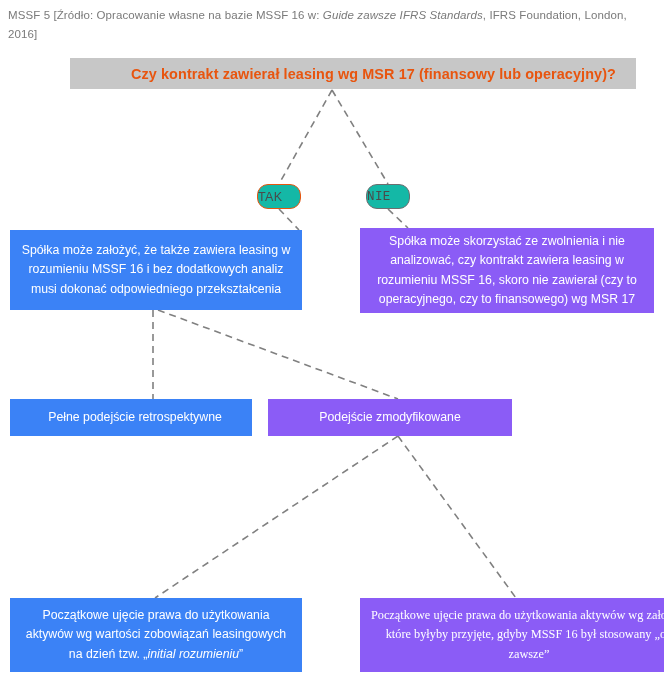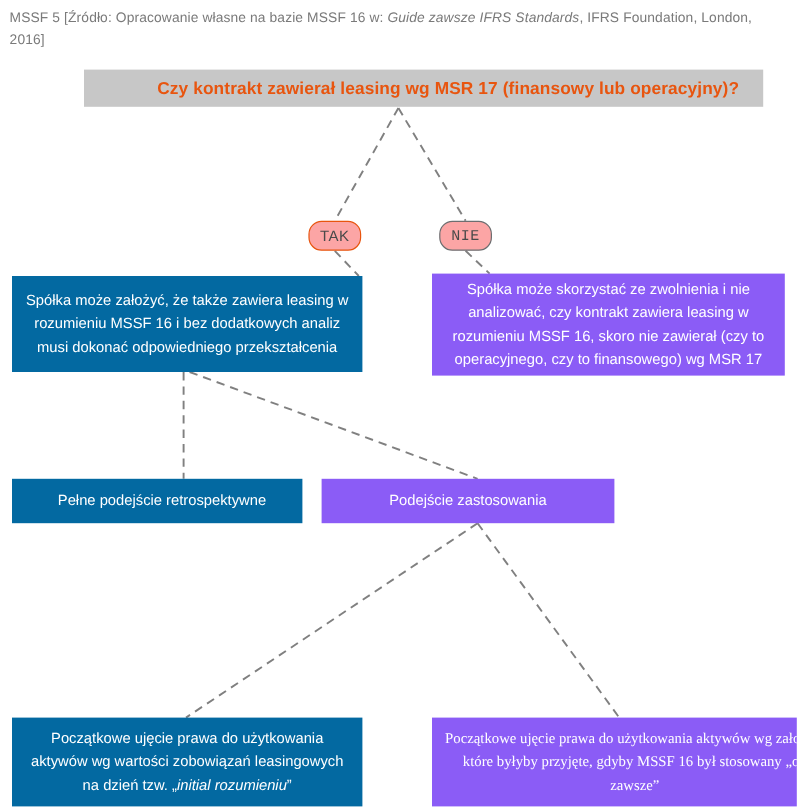--- a/index.html
+++ b/index.html
@@ -45,21 +45,21 @@
     box-sizing: border-box;
     display: flex;
     align-items: center;
     justify-content: center;
     text-align: center;
     color: #ffffff;
     font-size: 12.3px;
     line-height: 19.5px;
     padding: 4px 10px;
   }
-  .node.orange { background: #0369a1; }
+  .node.orange { background: #3b82f6; }
   .node.gray   { background: #8b5cf6; }
   .node span.txt { display: block; width: 100%; }
   .node em { font-style: italic; }
 
   #header-box {
     position: absolute;
     left: 70px;
     top: 58px;
     width: 525px;
     height: 31px;
@@ -69,24 +69,23 @@
     justify-content: center;
     color: #e8550f;
     font-weight: bold;
     font-size: 14.4px;
     letter-spacing: 0.1px;
     padding-left: 41px;
   }
   .decision-label {
     position: absolute;
     box-sizing: border-box;
-    background: #fca5a5;
+    background: #14b8a6;
     display: flex;
     align-items: center;
-    justify-content: center;
     font-size: 12.5px;
     color: #4a4a4a;
     letter-spacing: 0.4px;
     border-radius: 11px;
   }
   #label-tak {
     left: 257px; top: 184px; width: 44px; height: 25px;
     border: 1.3px solid #e8550f;
   }
   #label-nie {
@@ -141,21 +140,21 @@
 
   <div class="node gray" id="node-no-branch">
     <span class="txt">Spółka może skorzystać ze zwolnienia i nie analizować, czy kontrakt zawiera leasing w rozumieniu MSSF 16, skoro nie zawierał (czy to operacyjnego, czy to finansowego) wg MSR 17</span>
   </div>
 
   <div class="node orange" id="node-full-retro">
     <span class="txt">Pełne podejście retrospektywne</span>
   </div>
 
   <div class="node gray" id="node-modified">
-    <span class="txt">Podejście zastosowania</span>
+    <span class="txt">Podejście zmodyfikowane</span>
   </div>
 
   <div class="node orange" id="node-initial-app">
     <span class="txt"><span>Początkowe ujęcie prawa do użytkowania aktywów wg wartości zobowiązań leasingowych na dzień tzw. „</span><em>initial rozumieniu</em><span>”</span></span>
   </div>
 
   <div class="node gray" id="node-as-if-ever">
     <span class="txt">Początkowe ujęcie prawa do użytkowania aktywów wg założeń, które byłyby przyjęte, gdyby MSSF 16 był stosowany „od zawsze”</span>
   </div>
 

